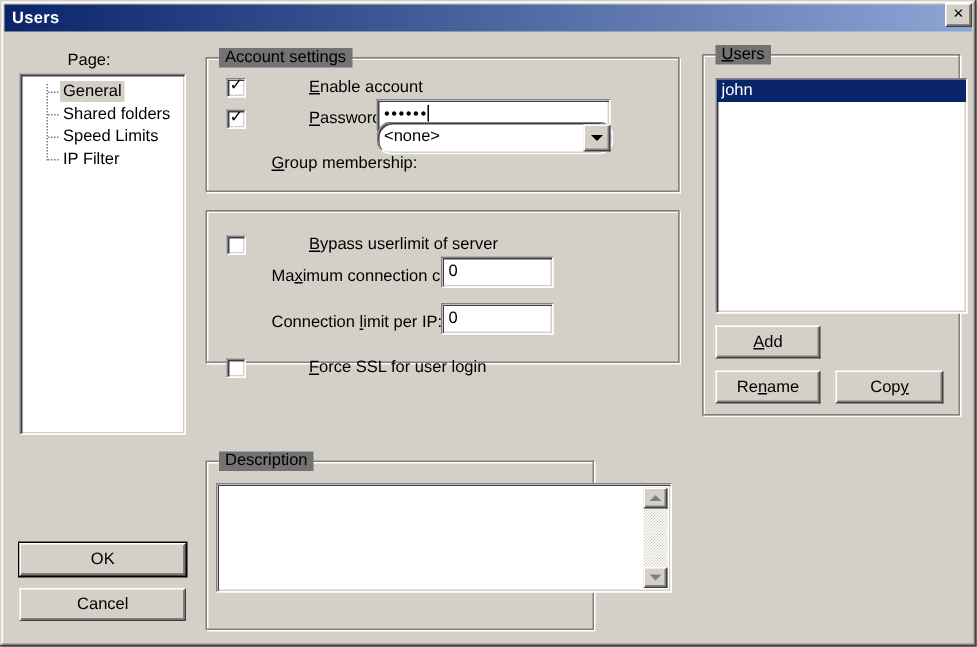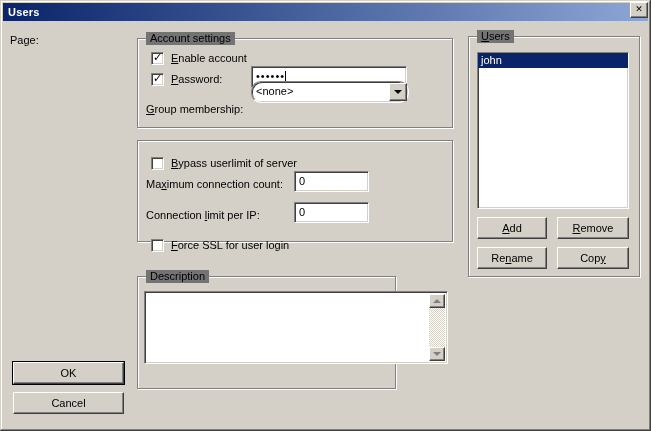--- a/index.html
+++ b/index.html
@@ -16,21 +16,21 @@
   
   .raised{background:#d4d0c8;border:1px solid;border-color:#ffffff #404040 #404040 #ffffff;
     box-shadow:inset -1px -1px 0 #808080, inset 1px 1px 0 #d4d0c8;}
   .sunken{background:#fff;border:1px solid;border-color:#808080 #ffffff #ffffff #808080;
     box-shadow:inset 1px 1px 0 #404040, inset -1px -1px 0 #d4d0c8;}
   .btn{position:absolute;display:flex;align-items:center;justify-content:center;font-size:11px;box-sizing:border-box;}
   .btn.default{box-shadow:inset -1px -1px 0 #808080, inset 1px 1px 0 #d4d0c8, 0 0 0 1px #000;}
   .group{position:absolute;border:1px solid #808080;box-sizing:border-box;
     box-shadow:inset 1px 1px 0 #ffffff, 1px 1px 0 #ffffff;}
   .legend{position:absolute;top:-7px;left:8px;background:#737373;padding:0 4px;line-height:13px;}
-  .lbl{position:absolute;line-height:13px;white-space:nowrap;}
+  .lbl{position:absolute;line-height:13px;white-space:nowrap;margin-left:35px;}
   .checkbox{position:absolute;width:13px;height:13px;box-sizing:border-box;}
   .checkbox span{position:absolute;left:1px;top:-2px;font-size:11px;font-weight:bold;line-height:13px;}
   .field{position:absolute;box-sizing:border-box;padding:3px 4px 0 4px;line-height:13px;overflow:hidden;}
   .caret{display:inline-block;width:1px;height:11px;background:#000;vertical-align:-2px;}
   .pwd{letter-spacing:1px;font-size:11px;}
   
   .combo{position:absolute;box-sizing:border-box;}
   .combo .combo-text{position:absolute;left:4px;top:3px;line-height:13px;}
   .combo .combo-btn{position:absolute;right:1px;top:1px;bottom:1px;width:16px;display:flex;align-items:center;justify-content:center;}
   .tri-down{width:0;height:0;border-left:4px solid transparent;border-right:4px solid transparent;border-top:4px solid #000;}
@@ -64,20 +64,35 @@
 <div id="window" style="--bg: #d4d0c8; --g1: #0a246a; --g2: #8ca6d5; --sel-bg: #0a246a; --sel-fg: #ffffff;">
 
   <div class="titlebar">
     <span class="title">Users</span>
   </div>
   <div class="close-btn raised">
     <span>✕</span>
   </div>
 
   <div class="lbl" style="left:10px;top:34px;">Page:</div>
+  <div class="tree sunken">
+    <div class="tree-vline"></div>
+    <div class="tree-item selected" style="top:4px;">
+      <span class="ti-label">General</span>
+    </div>
+    <div class="tree-item" style="top:19px;">
+      <span class="ti-label">Shared folders</span>
+    </div>
+    <div class="tree-item" style="top:34px;">
+      <span class="ti-label">Speed Limits</span>
+    </div>
+    <div class="tree-item" style="top:49px;">
+      <span class="ti-label">IP Filter</span>
+    </div>
+  </div>
 
   <div class="group" style="left:137px;top:38px;width:316px;height:90px;">
     <span class="legend">Account settings</span>
 
     <div class="checkbox sunken" style="left:13px;top:13px;">
       <span>✓</span>
     </div>
     <div class="lbl" style="left:33px;top:13px;"><u>E</u>nable account</div>
 
     <div class="checkbox sunken" style="left:13px;top:34px;">
@@ -108,45 +123,42 @@
 
     <div class="lbl" style="left:8px;top:68px;">Connection <u>l</u>imit per IP:</div>
     <div class="field sunken" style="left:156px;top:61px;width:75px;height:21px;">
       <span>0</span>
     </div>
 
     <div class="checkbox sunken" style="left:13px;top:98px;"></div>
     <div class="lbl" style="left:33px;top:98px;text-align:right;"><u>F</u>orce SSL for user login</div>
   </div>
 
-  <div class="group" style="left:137px;top:276px;width:259px;height:113px;">
+  <div class="group" style="left:137px;top:307px;width:259px;height:113px;">
     <span class="legend">Description</span>
     <div class="textarea sunken" style="left:6px;top:14px;width:304px;height:73px;">
       <span></span>
       <div class="scrollbar">
         <div class="sb-btn sb-up raised">
           <span class="tri-up-g"></span>
         </div>
         <div class="sb-btn sb-down raised">
           <span class="tri-down-g"></span>
         </div>
       </div>
     </div>
   </div>
 
   <div class="group" style="left:468px;top:36px;width:172px;height:241px;">
     <span class="legend"><u>U</u>sers</span>
-    <div class="listbox sunken" style="left:8px;top:15px;width:152px;height:157px;">
+    <div class="listbox sunken" style="left:8px;top:15px;width:168px;height:157px;">
       <div class="list-item selected">john</div>
     </div>
     <div class="btn raised" style="left:8px;top:180px;width:70px;height:22px;text-align:right;">
       <span><u>A</u>dd</span>
-    </div>
-    <div class="btn raised" style="left:88px;top:180px;width:72px;height:22px;">
-      <span><u>R</u>emove</span>
     </div>
     <div class="btn raised" style="left:8px;top:210px;width:70px;height:22px;">
       <span>Re<u>n</u>ame</span>
     </div>
     <div class="btn raised" style="left:88px;top:210px;width:72px;height:22px;">
       <span>Cop<u>y</u></span>
     </div>
   </div>
 
   <div class="btn raised default" style="left:13px;top:362px;width:111px;height:22px;">

